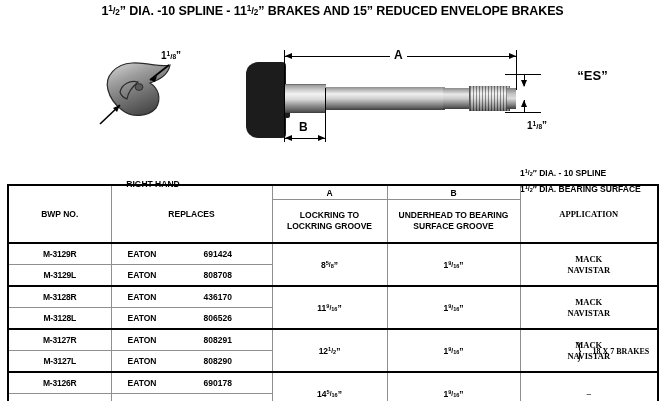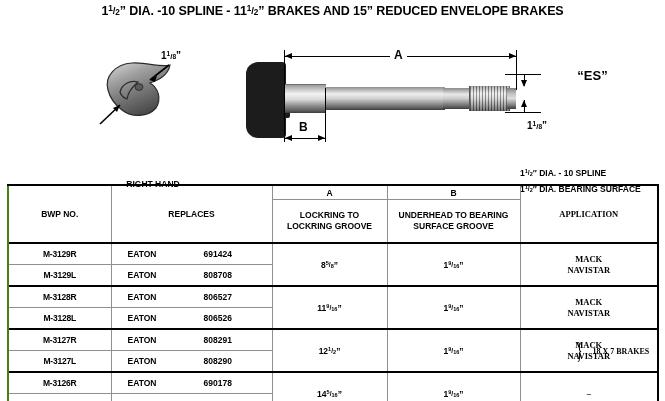--- a/index.html
+++ b/index.html
@@ -240,21 +240,21 @@
   }
   table.parts td, table.parts th {
     border: 1px solid #8f8f8f;
     padding: 0;
     text-align: center;
     vertical-align: middle;
     font-size: 8.5px;
     font-weight: bold;
     color: #000;
   }
-  table.parts .outer-l { border-left: 2px solid #4d7c0f; }
+  table.parts .outer-l { border-left: 2px solid #000000; }
   table.parts .outer-r { border-right: 2px solid #000; font-family: Liberation Serif, serif; }
   table.parts .outer-t { border-top: 2px solid #000; }
   table.parts .outer-b { border-bottom: 2px solid #000; }
 
   .hdr-letter { height: 13px; font-size: 9px; font-weight: bold; }
   .hdr-main   { height: 42px; }
   .hdr-desc   { font-size: 8.5px; line-height: 11px; font-weight: bold; }
 
   .bwp-cell {
     font-size: 11.5px;
@@ -446,21 +446,21 @@
       <td class="rep-cell">
         <span class="rep-brand">EATON</span>
         <span class="rep-num">808708</span>
       </td>
     </tr>
 
     <tr>
       <td class="bwp-cell outer-l thick-sep">M-3128R</td>
       <td class="rep-cell thick-sep">
         <span class="rep-brand">EATON</span>
-        <span class="rep-num">806527</span>
+        <span class="rep-num">436170</span>
       </td>
       <td class="dim-cell thick-sep" rowspan="2">
         <span>11</span><span class="frac"><span class="num">9</span><span class="sl">/</span><span class="den">16</span></span>”
       </td>
       <td class="dim-cell thick-sep" rowspan="2">
         <span>1</span><span class="frac"><span class="num">9</span><span class="sl">/</span><span class="den">16</span></span>”
       </td>
       <td class="app-cell outer-r thick-sep" rowspan="2">
         <div>MACK</div>
         <div>NAVISTAR</div>

